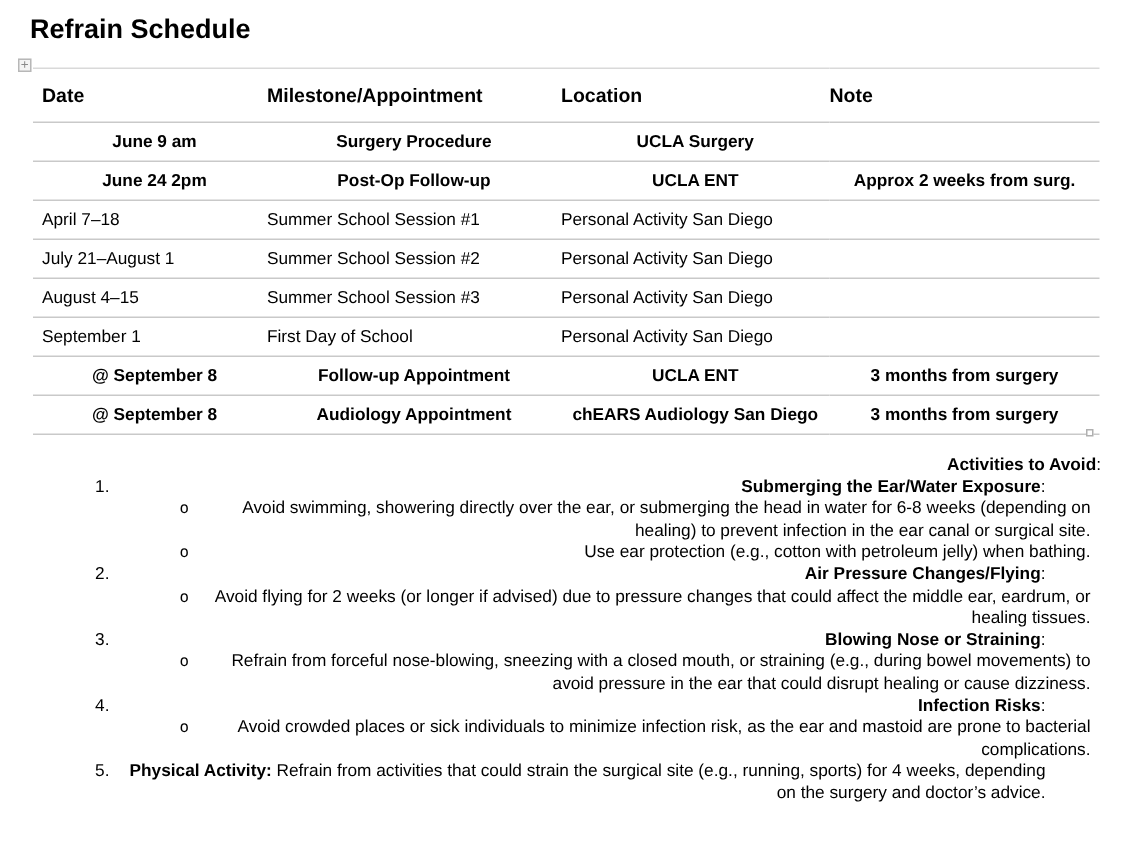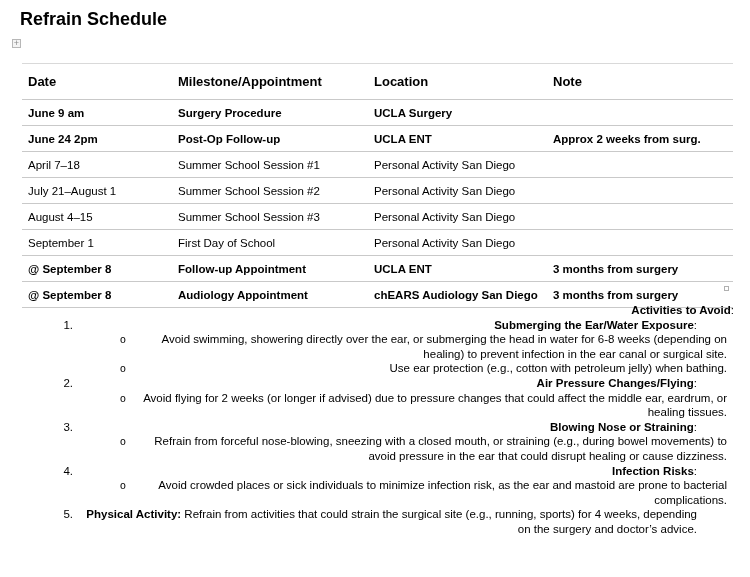--- a/index.html
+++ b/index.html
@@ -20,38 +20,38 @@
     color:#8a8a8a; font-size:9px; line-height:7px; text-align:center;
     cursor:move;
   }
   
   .tbl-grip {
     position:absolute; left:724px; top:286px;
     width:5px; height:5px; box-sizing:border-box;
     border:1px solid #b0b0b0; background:#ffffff;
     cursor:nwse-resize;
   }
-  .tbl-wrap { position:absolute; left:22px; top:45px;margin-top:18px; }
+  .tbl-wrap { position:absolute; left:22px; top:45px; }
   table.schedule {
     border-collapse:collapse; table-layout:fixed; width:711px;
   }
   table.schedule th, table.schedule td {
     padding:0; text-align:left; vertical-align:middle;
     font-size:11.5px; font-weight:normal;
     border-top:1px solid #c9c9c9;
     overflow:hidden; white-space:nowrap;
   }
   table.schedule th {
     font-size:13px; font-weight:bold; height:35px;
     border-top:1px solid #d9d9d9;
   }
   table.schedule td { height:25px; }
   table.schedule tr > *:first-child { padding-left:6px; }
   table.schedule tbody tr:last-child td { border-bottom:1px solid #c9c9c9; }
-  tr.bold-row td { font-weight:bold; }
+  tr.bold-row td { font-weight:bold;text-align:center; }
 
   
   .acts {
     position:absolute; left:20px; top:303px; width:714px;
     font-size:11.5px; line-height:14.6px;text-align:right;
   }
   .acts b { font-weight:bold; }
   .item-head { display:flex; }
   .num { flex:none; margin-left:27px; width:26px; }
   .item-body { width:624px; }

